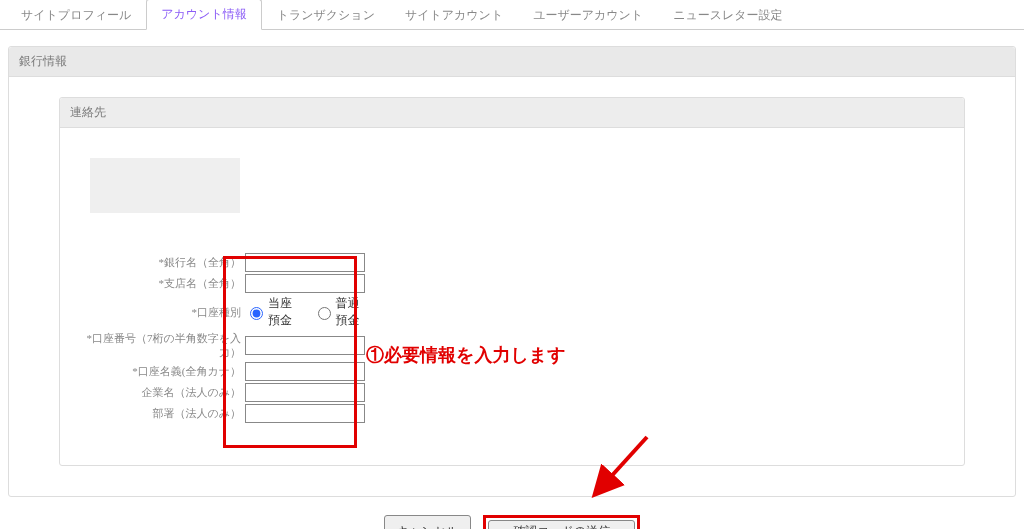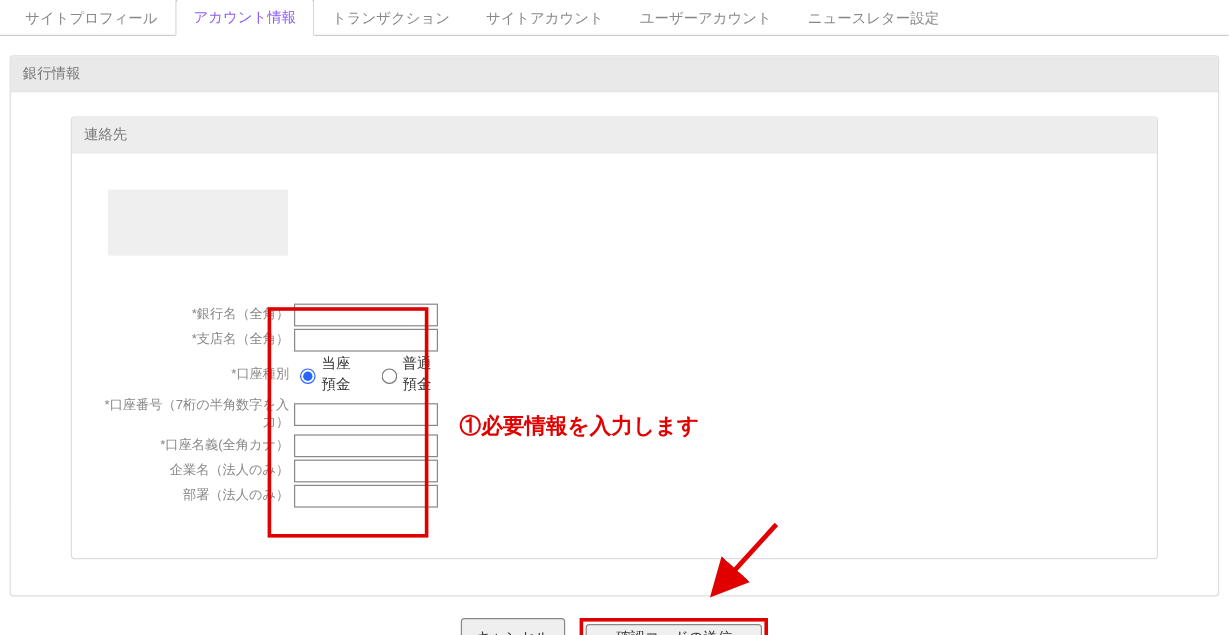--- a/index.html
+++ b/index.html
@@ -81,20 +81,21 @@
     align-items: center;
     margin: 2px 0;
   }
   .form-label {
     width: 165px;
     text-align: right;
     color: #888;
     font-size: 11px;
     padding-right: 4px;
     line-height: 1.3;
+    font-family: Liberation Serif, serif;
   }
   .form-field {
     width: 125px;
   }
   .form-field input[type="text"] {
     width: 120px;
     height: 19px;
     border: 1px solid #888;
     font-size: 12px;
     padding: 0 2px;
@@ -206,21 +207,21 @@
           <div class="form-label">企業名（法人のみ）</div>
           <div class="form-field"><input type="text" value="" style=""></div>
         </div>
         <div class="form-row">
           <div class="form-label">部署（法人のみ）</div>
           <div class="form-field"><input type="text" value="" style=""></div>
         </div>
 
         <div class="outline-box" style="left:163px; top:128px; width:134px; height:192px;"></div>
 
-        <div class="annot" style="left:323px; top:215px;">①必要情報を入力します</div>
+        <div class="annot" style="left:306px; top:215px;">①必要情報を入力します</div>
 
 
       </div>
     </div>
   </div>
 </div>
 
 <svg class="arrow-svg" style="left:587px; top:432px; width:70px; height:70px;" viewBox="0 0 70 70">
   <defs>
     <marker id="ah" markerWidth="8" markerHeight="8" refX="6" refY="4" orient="auto">

